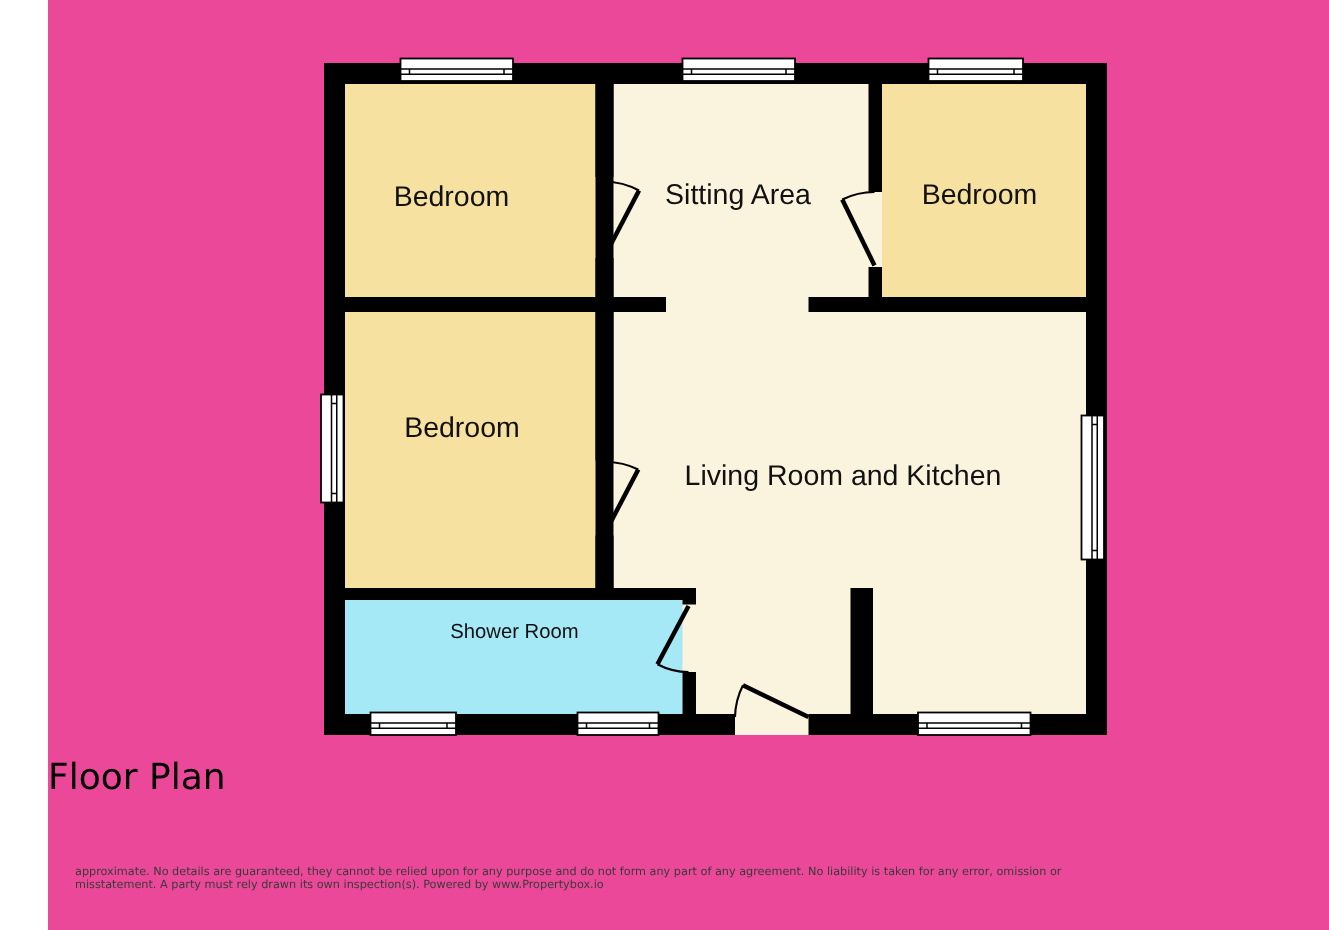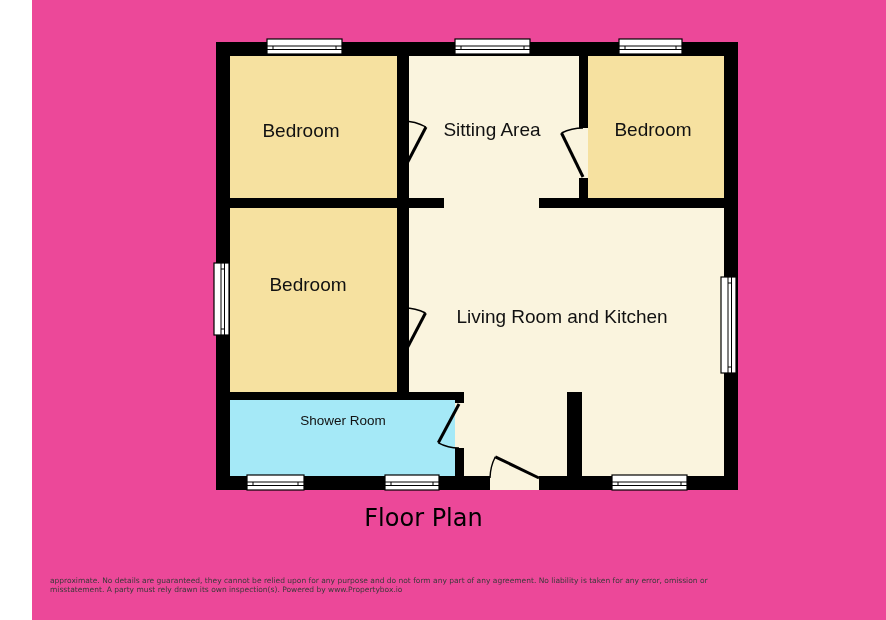--- a/index.html
+++ b/index.html
@@ -10,21 +10,21 @@
   .room-tan{fill:var(--bedroom,#F6E1A0);}
   .room-cream{fill:var(--living,#FAF4DE);}
   .room-cyan{fill:var(--shower,#A5E9F7);}
   .win{fill:var(--winfill,#fff);stroke:#000;stroke-width:1.2;}
   .winline{stroke:#000;stroke-width:1;fill:none;}
   .door-arc{stroke:#000;stroke-width:1.4;fill:none;}
   .door-leaf{stroke:#000;stroke-width:3;fill:none;}
   text.room-label{font-family:"Liberation Sans",sans-serif;fill:#111;text-anchor:middle;}
   .lbl-big{font-size:19px;}
   .lbl-small{font-size:13.5px;}
-  #title{position:absolute;left:0;top:504px;width:783px;text-align:center;
+  #title{position:absolute;left:0;top:504px;width:783px;text-align:left;
          font-family:"DejaVu Sans",sans-serif;font-size:24px;color:#000;}
   #disclaimer{position:absolute;left:18px;top:576px;width:850px;
               font-family:"DejaVu Sans",sans-serif;font-size:7.5px;line-height:9.3px;
               color:#3A3A3A;}
 </style>
 </head>
 <body>
 
 <div id="stage">
 

